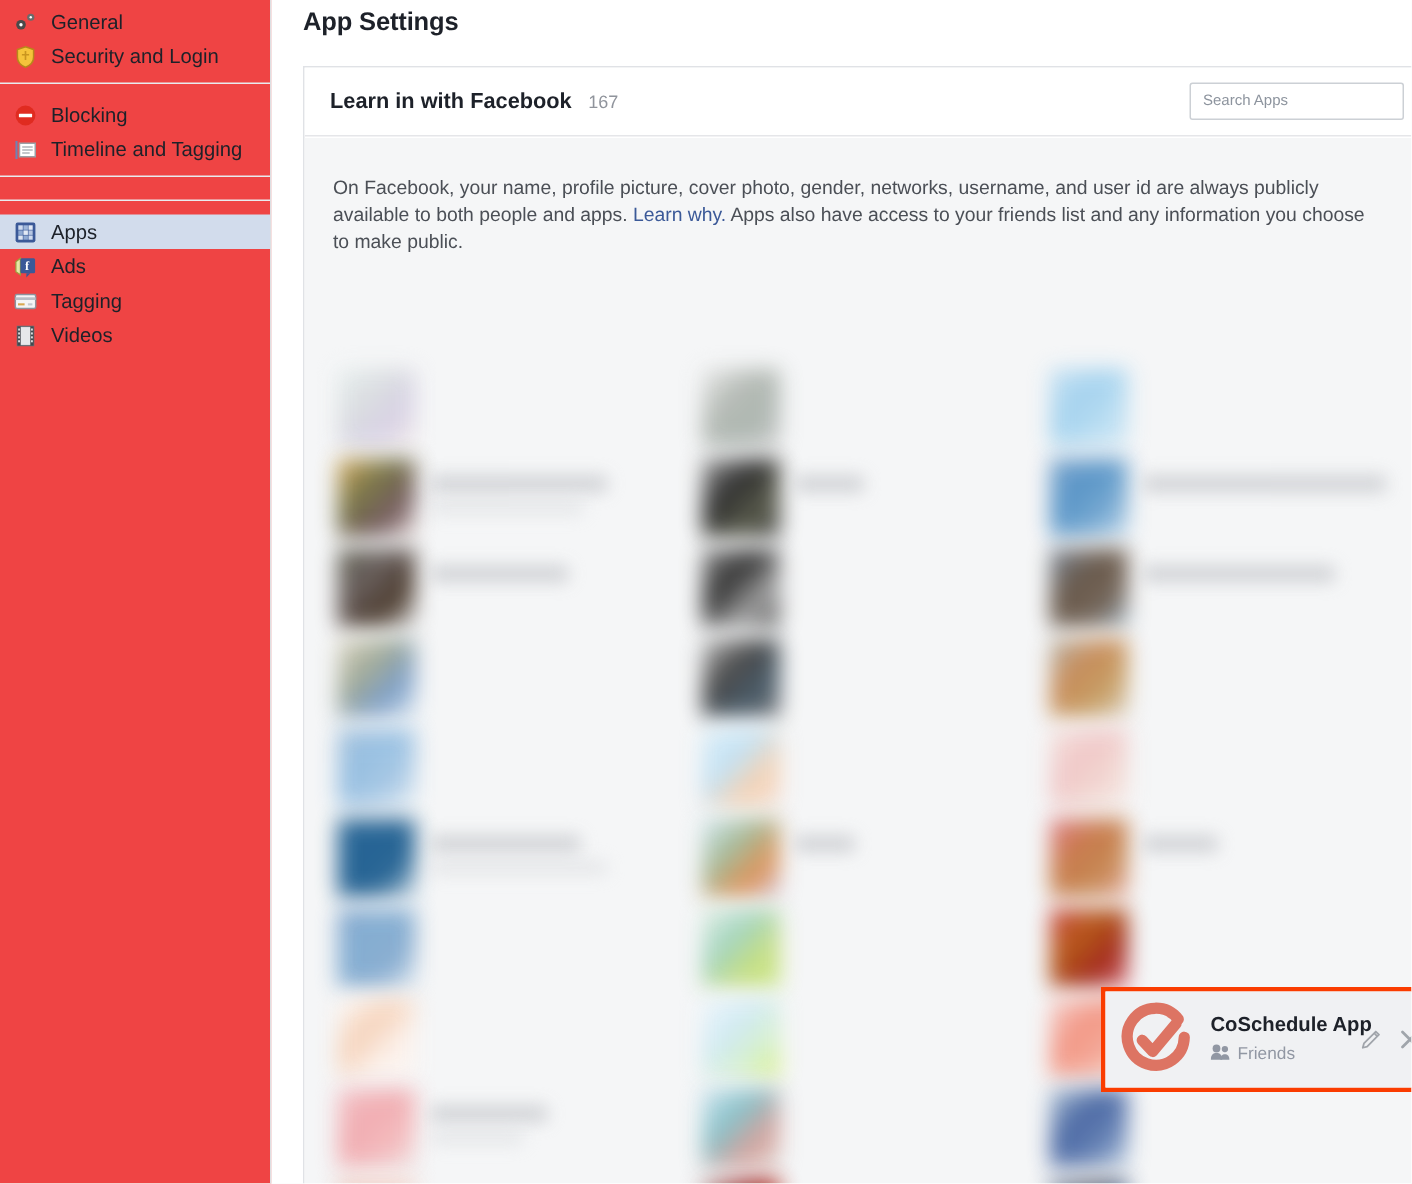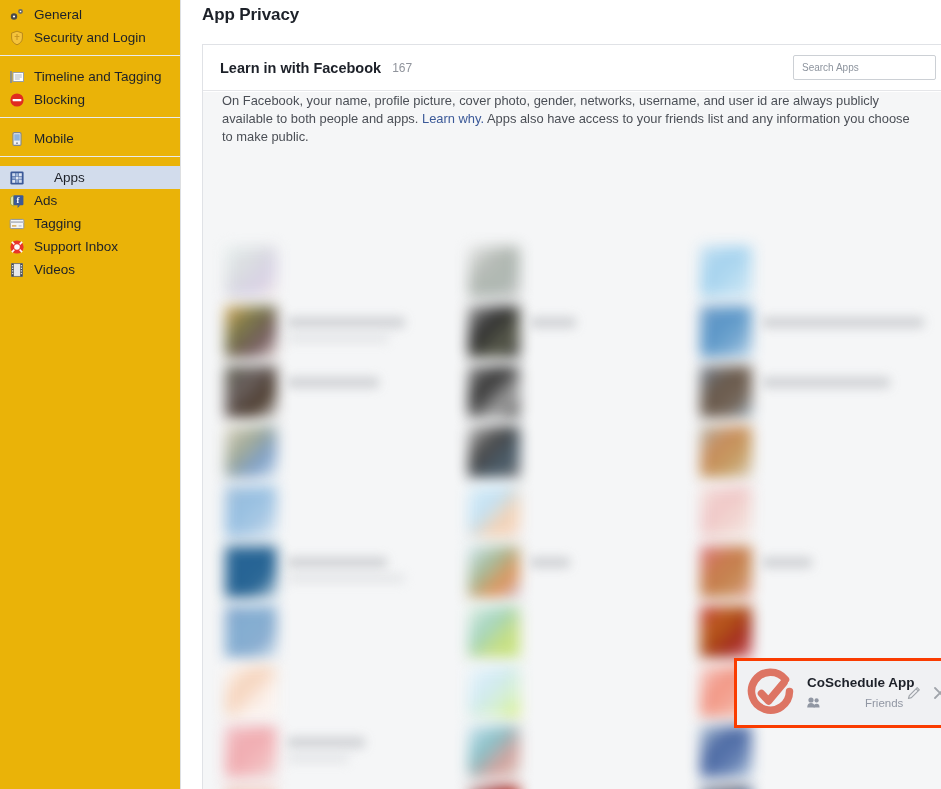--- a/index.html
+++ b/index.html
@@ -18,36 +18,36 @@
     height: 789px;
     background: #ffffff;
   }
 
   
   .sidebar {
     position: absolute;
     left: 0; top: 0;
     width: 181px;
     height: 789px;
-    background: #eab308;
+    background: #ef4444;
     border-right: 1px solid #dddfe2;
     padding-top: 0px;
   }
   .nav-group { padding: 3px 0 6px 0; }
   .nav-group + .nav-group { border-top: 1px solid #e9ebee; padding-top: 9px; }
 
   .nav-item {
     display: flex;
     align-items: center;
     height: 23px;
     padding: 0 8px 0 9px;
     cursor: pointer;
     position: relative;
   }
-  .nav-item.active { background: #d2dcec; gap: 20px; }
+  .nav-item.active { background: #d2dcec; }
   .nav-label {
     font-size: 13.5px;
     color: #1d2129;
     margin-left: 9px;
     line-height: 23px;
     white-space: nowrap;
   }
   .nav-icon {
     width: 16px; height: 16px;
     flex: 0 0 16px;
@@ -118,21 +118,21 @@
   }
   .search-box::placeholder { color: #8d949e; }
 
   .card-body {
     background: #f5f6f7;
     position: absolute;
     top: 47px; left: 0; right: 0; bottom: 0;
   }
 
   .disclaimer {
-    padding: 0 19px 4px 19px;
+    padding: 24px 19px 4px 19px;
     font-size: 12.9px;
     line-height: 18px;
     color: #4b4f56;
     max-width: 730px;
   }
   .disclaimer a {
     color: #3b5998;
     text-decoration: none;
   }
 
@@ -204,21 +204,20 @@
     font-size: 13.5px;
     font-weight: bold;
     color: #1d2129;
     line-height: 16px;
     white-space: nowrap;
   }
   .cs-priv {
     display: flex;
     align-items: center;
     margin-top: 3px;
-    gap: 40px;
   }
   .cs-priv-label {
     font-size: 11.5px;
     color: #9197a3;
     margin-left: 5px;
   }
   .cs-actions {
     display: flex;
     align-items: center;
     gap: 10px;
@@ -253,48 +252,38 @@
                 <path d="M8 4 V10 M5.6 6.5 H10.4" stroke="#c9961f" stroke-width="1.1"></path>
               </svg>
             </span>
             <span class="nav-label">Security and Login</span>
           </div>
         </div>
         <div class="nav-group">
           <div class="nav-item">
             <span class="nav-icon">
               <svg width="16" height="16" viewBox="0 0 16 16">
+                <circle cx="8" cy="8" r="6.6" fill="#e02b20"></circle>
+                <rect x="3.6" y="6.9" width="8.8" height="2.3" rx="0.4" fill="#fff"></rect>
+              </svg>
+            </span>
+            <span class="nav-label">Blocking</span>
+          </div>
+          <div class="nav-item">
+            <span class="nav-icon">
+              <svg width="16" height="16" viewBox="0 0 16 16">
                 <path d="M2 2 V14" stroke="#6d84b4" stroke-width="1.4"></path>
                 <rect x="4" y="3.5" width="10.5" height="9" fill="#fff" stroke="#9aa0a6" stroke-width="1"></rect>
                 <path d="M5.8 6 H12.8 M5.8 8 H12.8 M5.8 10 H10.8" stroke="#b0b5bb" stroke-width="1"></path>
               </svg>
             </span>
             <span class="nav-label">Timeline and Tagging</span>
           </div>
-          <div class="nav-item">
-            <span class="nav-icon">
-              <svg width="16" height="16" viewBox="0 0 16 16">
-                <circle cx="8" cy="8" r="6.6" fill="#e02b20"></circle>
-                <rect x="3.6" y="6.9" width="8.8" height="2.3" rx="0.4" fill="#fff"></rect>
-              </svg>
-            </span>
-            <span class="nav-label">Blocking</span>
-          </div>
         </div>
         <div class="nav-group">
-          <div class="nav-item">
-            <span class="nav-icon">
-              <svg width="16" height="16" viewBox="0 0 16 16">
-                <rect x="4" y="1.6" width="8" height="12.8" rx="1.2" fill="#f0f1f3" stroke="#7d8590" stroke-width="1.1"></rect>
-                <rect x="5.2" y="3.2" width="5.6" height="6.4" fill="#8fb4dd"></rect>
-                <circle cx="8" cy="12.2" r="0.9" fill="#7d8590"></circle>
-              </svg>
-            </span>
-            <span class="nav-label">Mobile</span>
-          </div>
         </div>
         <div class="nav-group">
           <div class="nav-item active">
             <span class="nav-icon">
               <svg width="16" height="16" viewBox="0 0 16 16">
                 <rect x="1.4" y="1.4" width="13.2" height="13.2" rx="1.4" fill="#3b5998"></rect>
                 <rect x="3.2" y="3.2" width="3" height="3" fill="#cfdbef"></rect>
                 <rect x="6.6" y="3.2" width="3" height="3" fill="#9fb6da"></rect>
                 <rect x="10" y="3.2" width="2.8" height="3" fill="#e2e9f5"></rect>
                 <rect x="3.2" y="6.6" width="3" height="3" fill="#8fa9d2"></rect>
@@ -321,33 +310,20 @@
           <div class="nav-item">
             <span class="nav-icon">
               <svg width="16" height="16" viewBox="0 0 16 16">
                 <rect x="1.2" y="3.4" width="13.6" height="9.2" rx="1.1" fill="#f4f5f6" stroke="#8d949e" stroke-width="1"></rect>
                 <rect x="1.2" y="5.2" width="13.6" height="1.8" fill="#b8bec6"></rect>
                 <rect x="3" y="9.2" width="4.4" height="1.4" fill="#d8a850"></rect>
                 <rect x="9.6" y="9.2" width="3" height="1.4" fill="#c4c9d0"></rect>
               </svg>
             </span>
             <span class="nav-label">Tagging</span>
-          </div>
-          <div class="nav-item">
-            <span class="nav-icon">
-              <svg width="16" height="16" viewBox="0 0 16 16">
-                <circle cx="8" cy="8" r="6.6" fill="#e8342a"></circle>
-                <circle cx="8" cy="8" r="2.8" fill="#fdfdfd"></circle>
-                <rect x="7.2" y="0.8" width="1.6" height="3.4" fill="#fdfdfd" transform="rotate(45 8 8)"></rect>
-                <rect x="7.2" y="11.8" width="1.6" height="3.4" fill="#fdfdfd" transform="rotate(45 8 8)"></rect>
-                <rect x="7.2" y="0.8" width="1.6" height="3.4" fill="#fdfdfd" transform="rotate(-45 8 8)"></rect>
-                <rect x="7.2" y="11.8" width="1.6" height="3.4" fill="#fdfdfd" transform="rotate(-45 8 8)"></rect>
-              </svg>
-            </span>
-            <span class="nav-label">Support Inbox</span>
           </div>
           <div class="nav-item">
             <span class="nav-icon">
               <svg width="16" height="16" viewBox="0 0 16 16">
                 <rect x="2.6" y="1.6" width="10.8" height="12.8" fill="#e6e8ea" stroke="#6d7278" stroke-width="0.9"></rect>
                 <rect x="2.6" y="1.6" width="2.2" height="12.8" fill="#44484d"></rect>
                 <rect x="11.2" y="1.6" width="2.2" height="12.8" fill="#44484d"></rect>
                 <rect x="3.2" y="3" width="1" height="1.4" fill="#fff"></rect>
                 <rect x="3.2" y="5.6" width="1" height="1.4" fill="#fff"></rect>
                 <rect x="3.2" y="8.2" width="1" height="1.4" fill="#fff"></rect>
@@ -359,21 +335,21 @@
               </svg>
             </span>
             <span class="nav-label">Videos</span>
           </div>
         </div>
       </div>
   </div>
 
   <div class="main">
 
-    <div class="page-title">App Privacy</div>
+    <div class="page-title">App Settings</div>
 
     <div class="card">
 
       <div class="card-header">
         <span class="card-title">Learn in with Facebook</span>
         <span class="card-count">167</span>
         <input class="search-box" type="text" placeholder="Search Apps" style="">
       </div>
 
       <div class="card-body">

